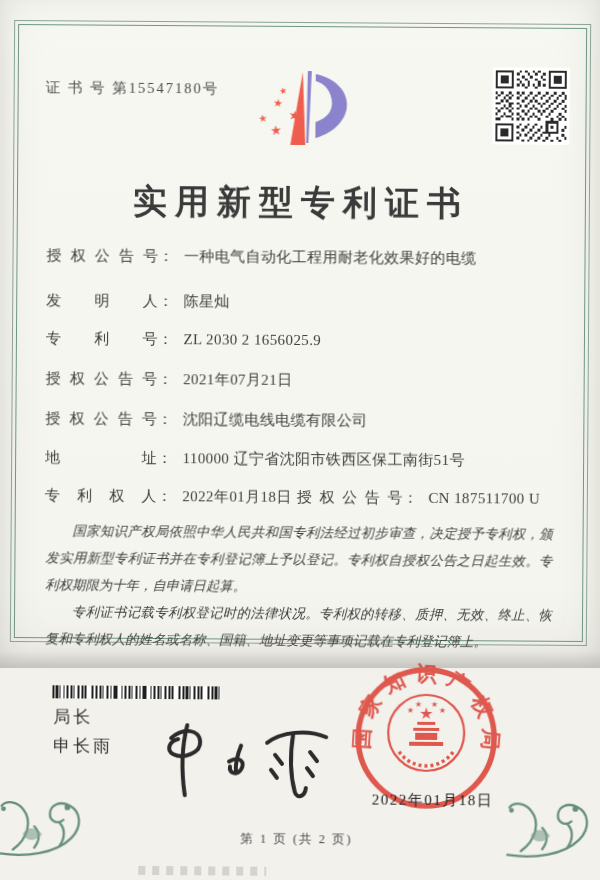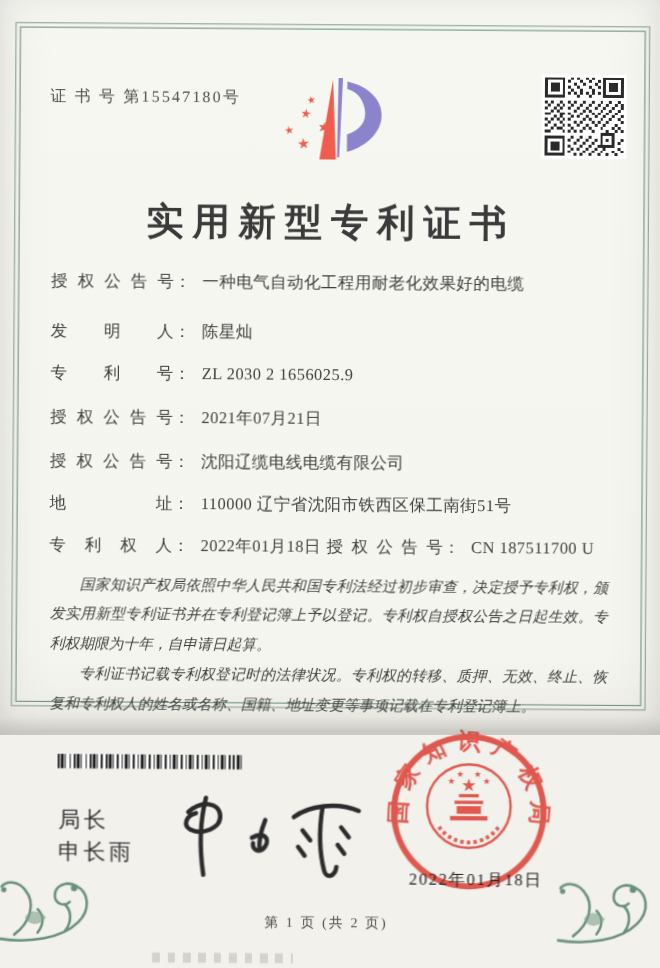--- a/index.html
+++ b/index.html
@@ -38,22 +38,22 @@
      font-size:13.4px;line-height:27px;color:#3d3d3d;text-align:justify;font-style:italic;}
   .body-text p{margin:0;text-indent:2em;}
   
   .barcode{position:absolute;left:55px;top:687px;width:168px;height:13px;
      background:repeating-linear-gradient(90deg,
        #1f1f1f 0 1.5px,#fdfdfd 1.5px 3px,
        #1f1f1f 3px 5.5px,#fdfdfd 5.5px 6.5px,
        #1f1f1f 6.5px 7.5px,#fdfdfd 7.5px 10.5px,
        #1f1f1f 10.5px 12px,#fdfdfd 12px 14.5px);}
   
-  .signer{position:absolute;left:56px;top:733px;font-family:"Liberation Sans","DejaVu Sans",sans-serif;
-     font-size:20px;color:#2f2f2f;letter-spacing:3px;line-height:29px;}
+  .signer{position:absolute;left:56px;top:704px;font-family:"Liberation Sans","DejaVu Sans",sans-serif;
+     font-size:17px;color:#2f2f2f;letter-spacing:3px;line-height:29px;}
   .signature{position:absolute;left:152px;top:712px;width:202px;height:96px;}
   
   .seal{position:absolute;left:354px;top:662px;width:150px;height:150px;opacity:.9;mix-blend-mode:multiply;}
   .seal-date{position:absolute;left:375px;top:790px;font-size:15px;color:#1e1e1e;letter-spacing:1.5px;z-index:5;}
   
   .footer{position:absolute;left:0;top:831px;width:100%;text-align:center;font-size:12.5px;color:#4a4a4a;letter-spacing:2px;}
   .ghost-strip{position:absolute;left:142px;top:867px;width:128px;height:9px;opacity:.4;filter:blur(.6px);
      background:repeating-linear-gradient(90deg,#a9a9a2 0 7px,transparent 7px 14px);}
   .bottom-shade{position:absolute;left:0;right:0;bottom:0;height:16px;
      background:linear-gradient(180deg,rgba(0,0,0,0),rgba(60,60,52,.12));}

